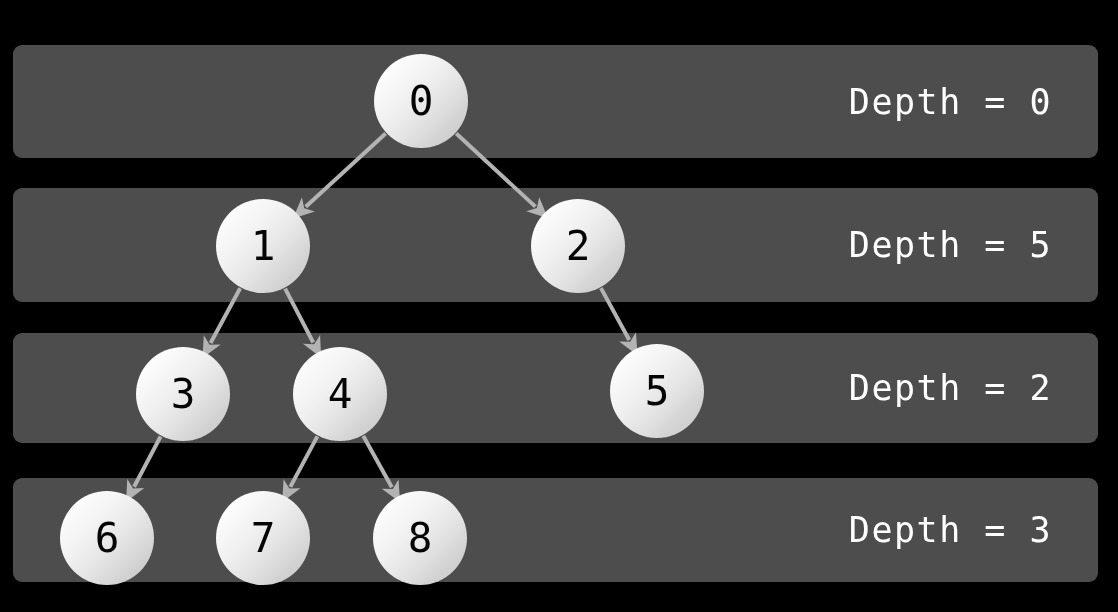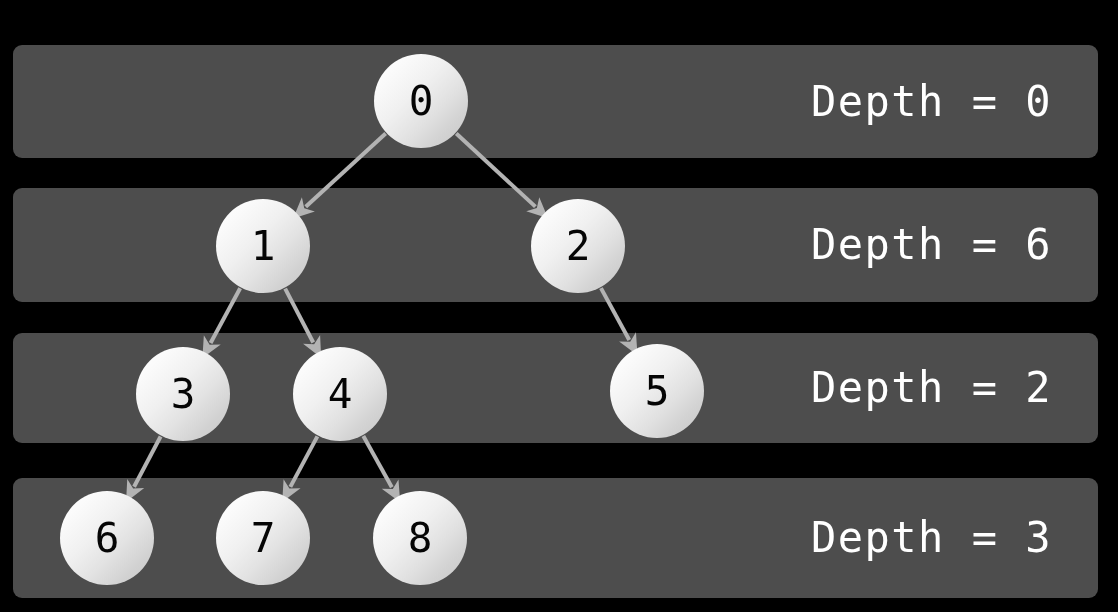--- a/index.html
+++ b/index.html
@@ -26,21 +26,21 @@
     border-radius: 9px;
     box-sizing: border-box;
   }
   .depth-label {
     position: absolute;
     right: 46px;
     top: 50%;
     transform: translateY(-50%);
     color: #ffffff;
     font-family: "DejaVu Sans Mono", monospace;
-    font-size: 42px;
+    font-size: 35px;
     letter-spacing: 1.5px;
     white-space: nowrap;
     line-height: 1;
     user-select: none;
     margin-left: 31px;
   }
   #edge-layer {
     position: absolute;
     left: 0;
     top: 0;
@@ -76,26 +76,26 @@
 </head>
 <body>
 
 <div id="stage">
 
   <div id="band-layer">
       <div class="depth-band" style="top: 45px; height: 113px;">
         <div class="depth-label">Depth = 0</div>
       </div>
       <div class="depth-band" style="top: 188px; height: 114px;">
-        <div class="depth-label">Depth = 6</div>
+        <div class="depth-label">Depth = 5</div>
       </div>
       <div class="depth-band" style="top: 333px; height: 110px;">
         <div class="depth-label">Depth = 2</div>
       </div>
-      <div class="depth-band" style="top: 478px; height: 120px;">
+      <div class="depth-band" style="top: 478px; height: 104px;">
         <div class="depth-label">Depth = 3</div>
       </div>
     </div>
 
   <svg id="edge-layer" viewBox="0 0 1118 612" xmlns="http://www.w3.org/2000/svg">
     <defs>
       <marker id="arrowhead" markerWidth="7" markerHeight="7" refX="1.1" refY="2.6" orient="auto" markerUnits="strokeWidth">
         <path d="M 0.2 0.2 L 5.4 2.6 L 0.2 5.0 L 1.6 2.6 Z" fill="#b3b3b3"></path>
       </marker>
     </defs>

